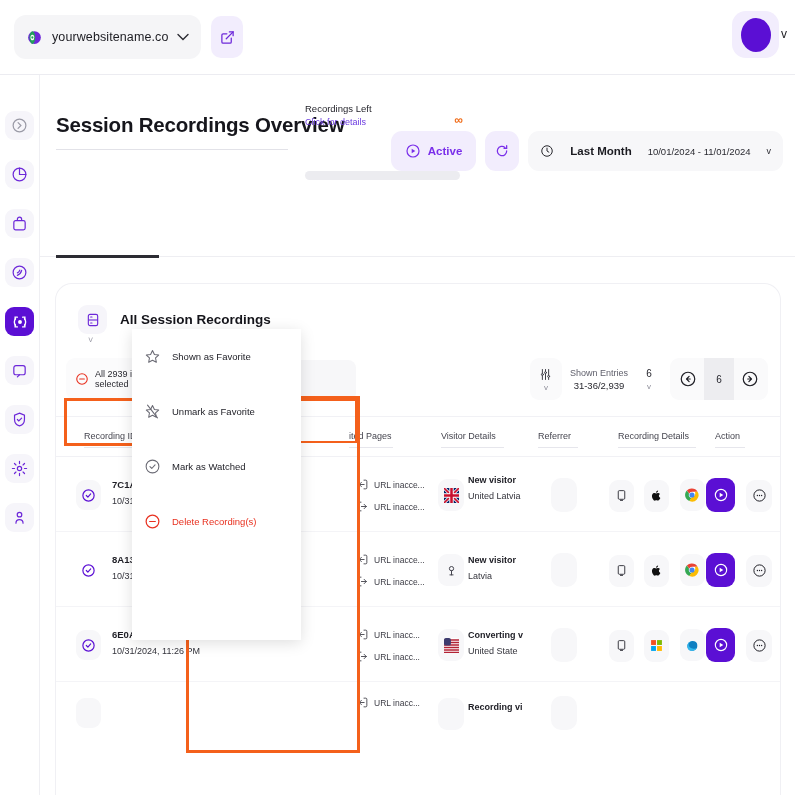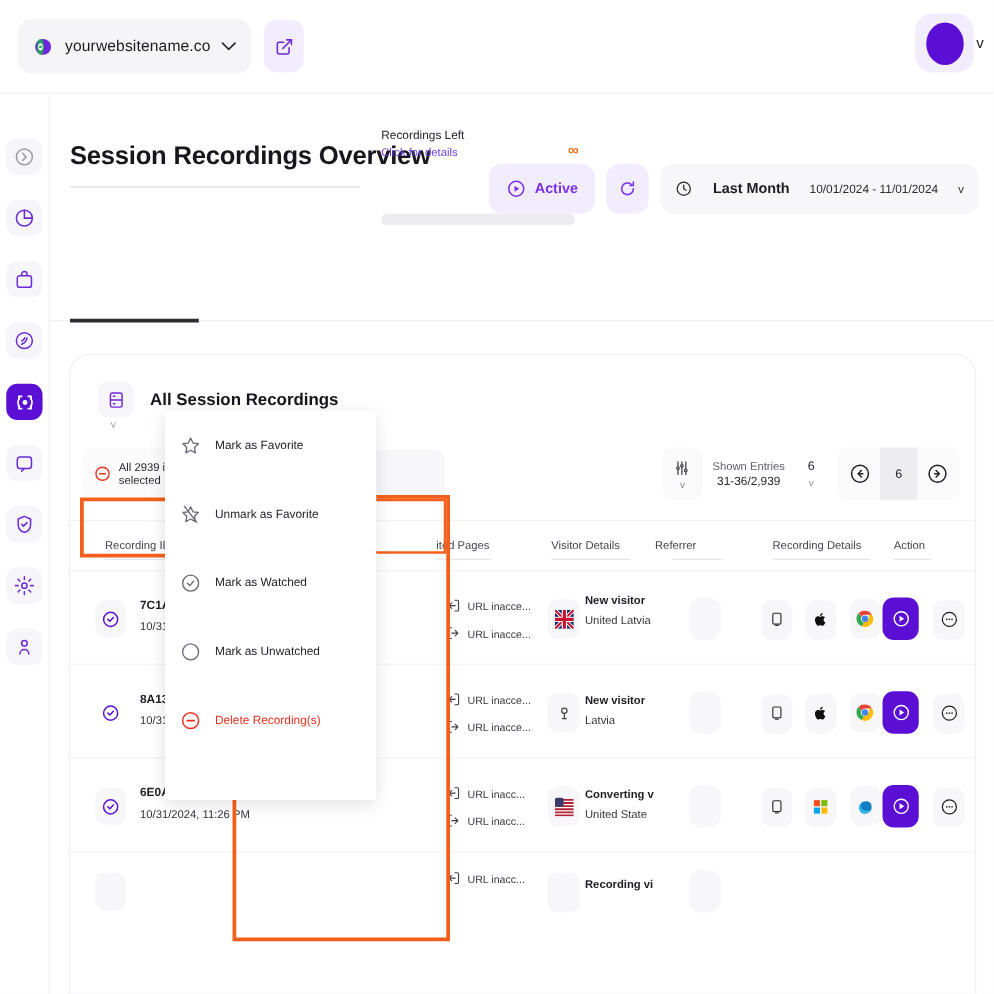--- a/index.html
+++ b/index.html
@@ -448,21 +448,21 @@
     <div class="thead">
       <div class="th" style="left:28px;">Recording ID &amp; Date</div>
       <div class="th-underline" style="left:28px;width:78px;"></div>
 
       <div class="th" style="left:293px;">ited Pages</div>
       <div class="th-underline" style="left:293px;width:44px;"></div>
 
       <div class="th" style="left:385px;">Visitor Details</div>
       <div class="th-underline" style="left:385px;width:63px;"></div>
 
-      <div class="th" style="left:468px;text-align:right;">Referrer</div>
+      <div class="th" style="left:482px;text-align:right;">Referrer</div>
       <div class="th-underline" style="left:482px;width:40px;"></div>
 
       <div class="th" style="left:562px;">Recording Details</div>
       <div class="th-underline" style="left:562px;width:78px;"></div>
 
       <div class="th" style="left:659px;">Action</div>
       <div class="th-underline" style="left:659px;width:30px;"></div>
     </div>
 
     <div>
@@ -751,21 +751,21 @@
   </div>
 
   <div class="menu">
 
     <div class="menu-item">
       <span>
         <svg width="17" height="17" viewBox="0 0 24 24" fill="none" stroke="#6a6a74" stroke-width="1.5" stroke-linejoin="round">
           <path d="M12 3.5l2.7 5.6 6 .8-4.4 4.2 1.1 6-5.4-2.9-5.4 2.9 1.1-6L3.3 9.9l6-.8z"></path>
         </svg>
       </span>
-      <span class="menu-label">Mark as Favorite</span>
+      <span class="menu-label">Shown as Favorite</span>
     </div>
 
     <div class="menu-item">
       <span>
         <svg width="17" height="17" viewBox="0 0 24 24" fill="none" stroke="#6a6a74" stroke-width="1.5" stroke-linejoin="round">
           <path d="M12 3.5l2.7 5.6 6 .8-4.4 4.2 1.1 6-5.4-2.9-5.4 2.9 1.1-6L3.3 9.9l6-.8z"></path>
           <path d="M5 3l14 18" stroke-linecap="round"></path>
         </svg>
       </span>
       <span class="menu-label">Unmark as Favorite</span>
@@ -774,28 +774,20 @@
     <div class="menu-item">
       <span>
         <svg width="17" height="17" viewBox="0 0 24 24" fill="none" stroke="#6a6a74" stroke-width="1.5">
           <circle cx="12" cy="12" r="9"></circle>
             <path d="M8.4 12.2l2.6 2.6 4.6-5.2" stroke-linecap="round" stroke-linejoin="round"></path>
         </svg>
       </span>
       <span class="menu-label">Mark as Watched</span>
     </div>
 
-    <div class="menu-item">
-      <span>
-        <svg width="17" height="17" viewBox="0 0 24 24" fill="none" stroke="#6a6a74" stroke-width="1.5">
-          <circle cx="12" cy="12" r="9"></circle>
-        </svg>
-      </span>
-      <span class="menu-label">Mark as Unwatched</span>
-    </div>
 
     <div class="menu-item danger">
       <span>
         <svg width="17" height="17" viewBox="0 0 24 24" fill="none" stroke="#e8301f" stroke-width="1.7">
           <circle cx="12" cy="12" r="9"></circle>
             <path d="M8 12h8" stroke-linecap="round"></path>
         </svg>
       </span>
       <span class="menu-label">Delete Recording(s)</span>
     </div>

